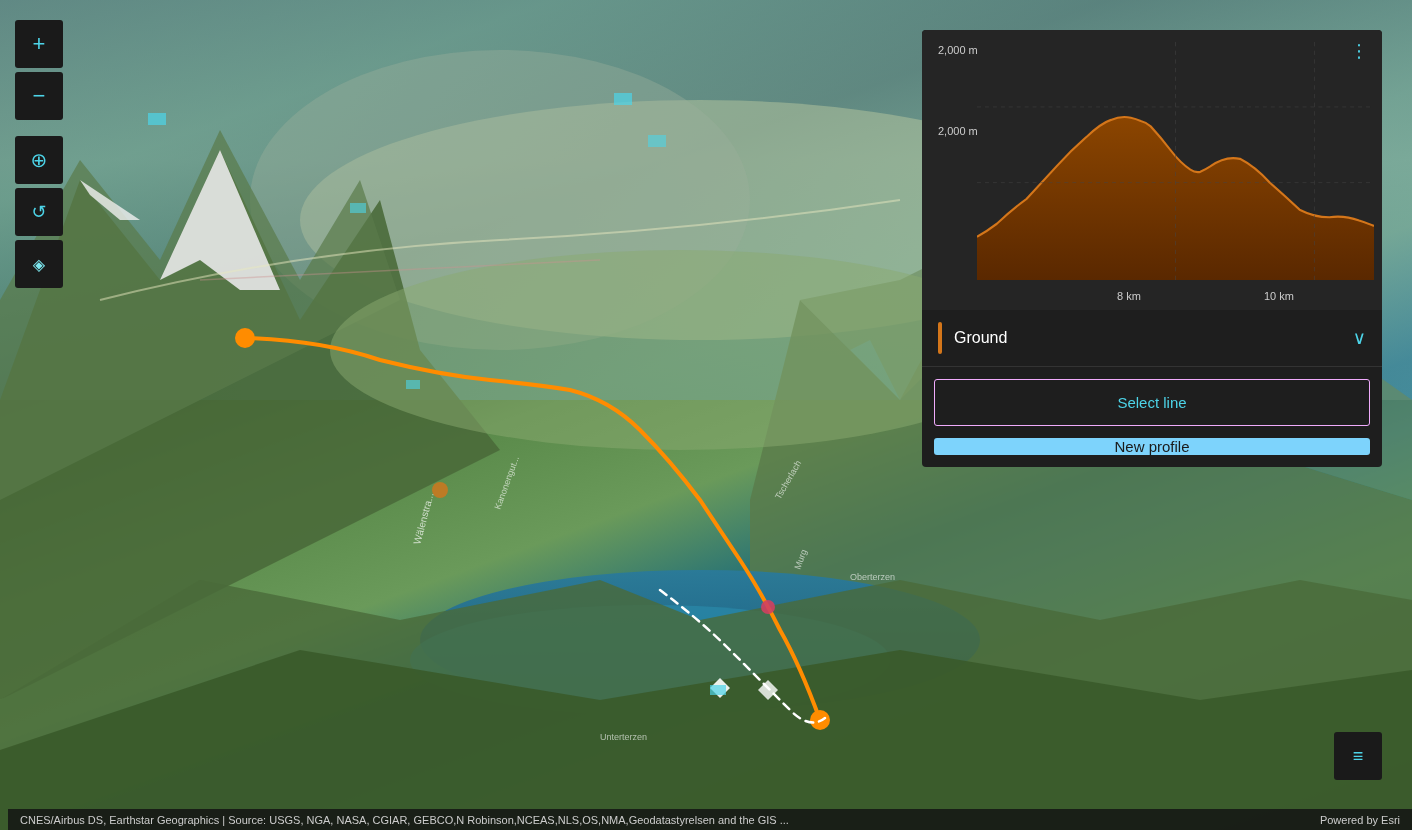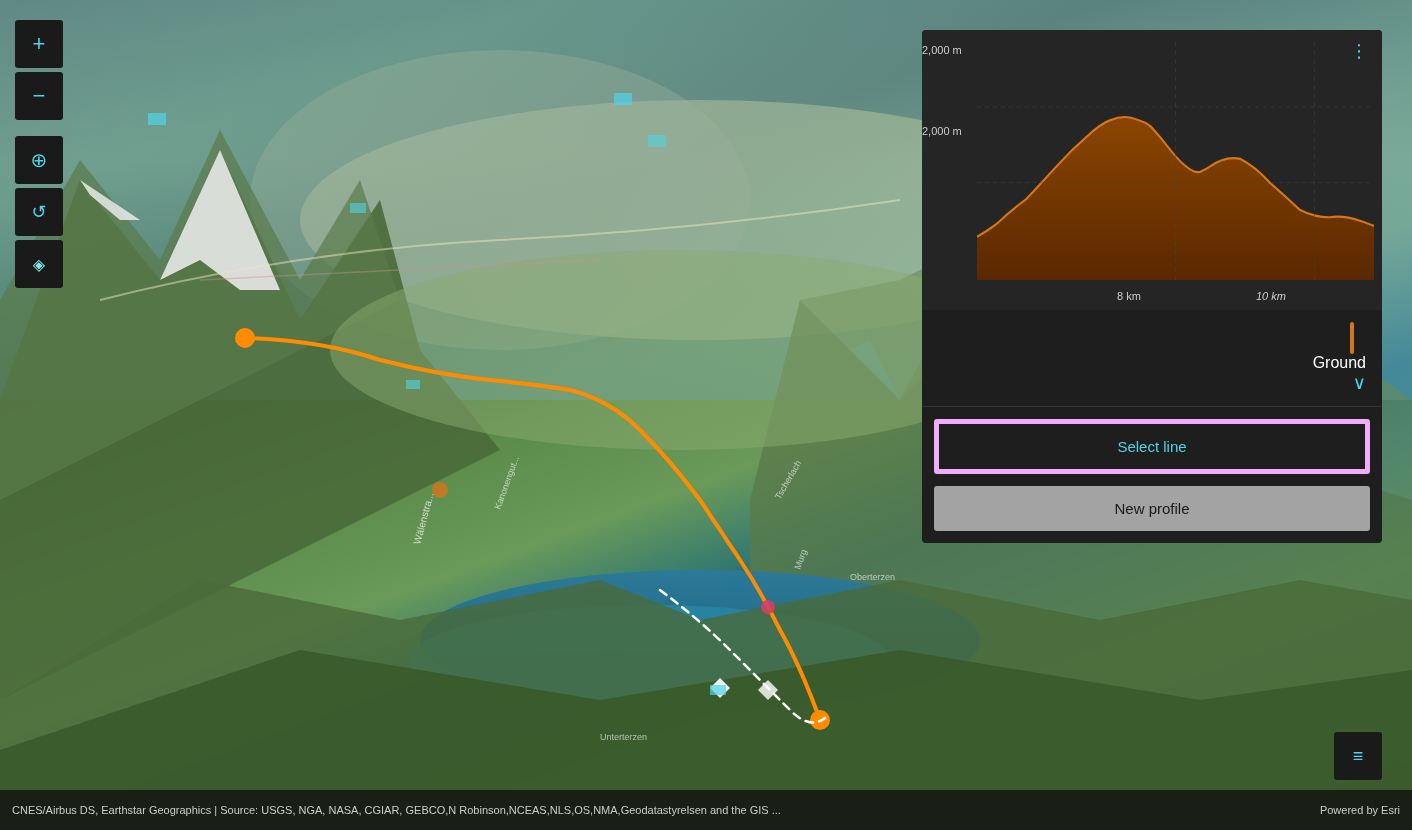--- a/index.html
+++ b/index.html
@@ -48,21 +48,21 @@
     #chart-area {
       width: 100%;
       height: 280px;
       background: #252525;
       position: relative;
       padding: 12px 8px 30px 55px;
     }
 
     .chart-label-y {
       position: absolute;
-      left: 0;
+      left: 16px;
       color: #ccc;
       font-size: 11px;
     }
     .chart-label-x {
       position: absolute;
       bottom: 8px;
       color: #ccc;
       font-size: 11px;
     }
 
@@ -78,26 +78,25 @@
       color: #4dd4e8;
       font-size: 18px;
       cursor: pointer;
       z-index: 5;
       letter-spacing: 2px;
     }
 
     
     #ground-selector {
       display: flex;
-      align-items: flex-end;
+      align-items: center;
       padding: 12px 16px;
       border-bottom: 1px solid #333;
       background: #1e1e1e;
       cursor: pointer;
-      flex-direction: column;
     }
     #ground-bar {
       width: 4px; height: 32px;
       background: #d4761a;
       margin-right: 12px;
       border-radius: 2px;
     }
     #ground-label {
       flex: 1;
       color: #fff;
@@ -107,48 +106,47 @@
       color: #4dd4e8;
       font-size: 18px;
     }
 
     
     #btn-select-line {
       width: calc(100% - 24px);
       margin: 12px;
       padding: 14px;
       background: transparent;
-      border: 5px solid #f0abfc;
+      border: 1px solid #f0abfc;
       color: #4dd4e8;
       font-size: 15px;
       cursor: pointer;
       border-radius: 3px;
       text-align: center;
       display: block;
     }
 
     #btn-new-profile {
       width: calc(100% - 24px);
       margin: 0 12px 12px 12px;
-      padding: 14px;
-      background: #a3a3a3;
+      background: #7dd3fc;
       border: none;
       color: #1a1a1a;
       font-size: 15px;
       cursor: pointer;
       border-radius: 3px;
       text-align: center;
       display: block;
     }
 
     
     #attribution {
       position: absolute;
-      bottom: 0; left: 0; right: 0;
-      height: 40px;
+      bottom: 0; left: 8px; right: 0;
+      height: 21px;
       background: rgba(20,20,20,0.85);
       color: #ccc;
       font-size: 11px;
       display: flex;
       align-items: center;
       padding: 0 12px;
       justify-content: space-between;
     }
 
     
@@ -278,21 +276,21 @@
 
   <div id="panel-menu">⋮</div>
 
   <div id="chart-area">
     
     <span class="chart-label-y" style="top: 14px;">2,000 m</span>
     <span class="chart-label-y" style="top: 95px;">2,000 m</span>
 
     
     <span class="chart-label-x" style="left: 195px;">8 km</span>
-    <span class="chart-label-x" style="left: 334px; font-style: italic;">10 km</span>
+    <span class="chart-label-x" style="left: 342px;">10 km</span>
 
     <svg id="chart-svg" viewBox="0 0 400 220" preserveAspectRatio="none">
       <defs>
         <linearGradient id="chartFill" x1="0" y1="0" x2="0" y2="1">
           <stop offset="0%" stop-color="#8B4500"></stop>
           <stop offset="100%" stop-color="#5a2800"></stop>
         </linearGradient>
       </defs>
 
       <path d="M0,220 L0,180 Q10,175 20,168 Q35,155 50,145 Q65,130 80,115 Q95,100 110,88 Q125,75 135,72 Q145,68 155,70 Q160,71 165,73 Q170,74 175,78 Q185,88 195,100 Q205,112 215,118 Q220,121 225,120 Q230,118 235,115 Q250,105 265,108 Q280,115 295,130 Q310,142 325,155 Q340,162 355,162 Q370,160 385,165 Q395,168 400,170 L400,220 Z" fill="url(#chartFill)"></path>

